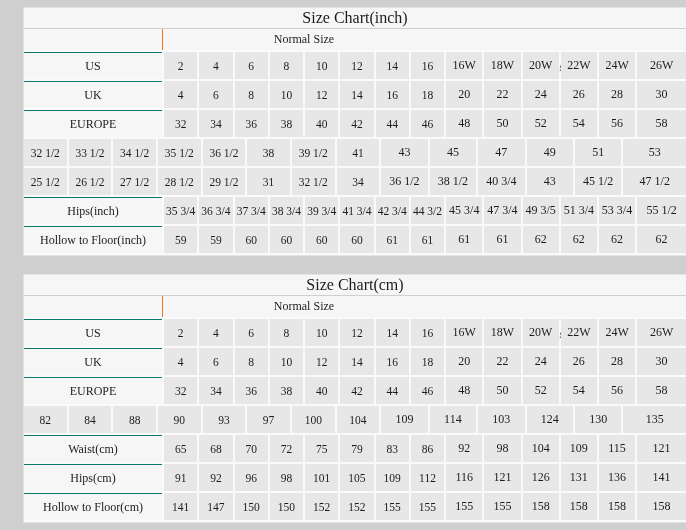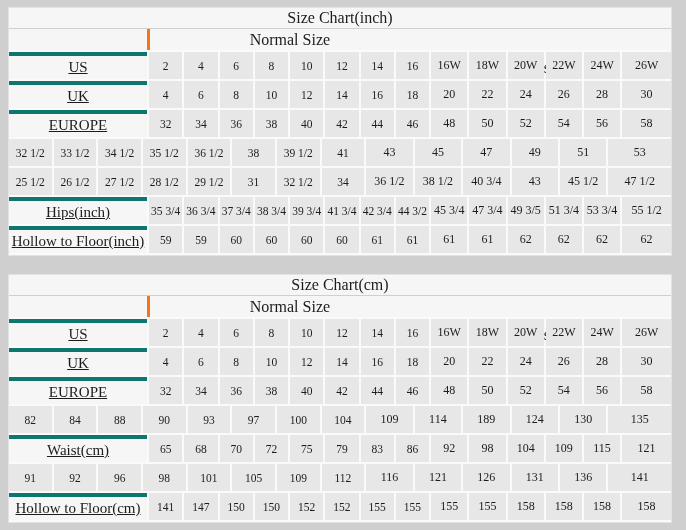--- a/index.html
+++ b/index.html
@@ -3,21 +3,21 @@
 <meta charset="utf-8">
 <style>
   html,body{margin:0;padding:0;}
   body{
     width:686px;height:530px;
     background:#cfcfcf;
     font-family:"Liberation Serif","DejaVu Serif",serif;
     color:#1c1c1c;
     overflow:hidden;
   }
-  .page{padding:8px 0 0 9px;}
+  .page{padding:8px 0 0 24px;}
   .size-table{
     width:662px;
     background:#fafafa;
     padding-bottom:2px;
     margin-bottom:20px;
     box-shadow:0 0 0 1px #e3e3e3;
   }
   .title-row{
     height:20px;line-height:20px;
     text-align:center;
@@ -26,38 +26,37 @@
     border-bottom:1px solid #cfcfcf;
   }
   .header-row{
     display:flex;
     height:21px;line-height:21px;
     background:#f6f6f6;
   }
   .label-spacer{width:138px;flex:0 0 138px;}
   .group{
     text-align:center;
-    font-size:16px;
-    border-left:3px solid #f97316;
+    font-size:12px;
+    border-left:1px solid #f97316;
   }
   .group-normal{flex:283;}
   .group-plus{flex:241;margin-top:28px;}
   .row{
     display:flex;
     height:27px;
     margin-top:2px;
   }
   .row-label{
     width:138px;flex:0 0 138px;
     margin-right:2px;
     background:#f6f6f6;
-    border-top:4px solid #0f766e;
+    border-top:1px solid #0f766e;
     display:flex;align-items:center;justify-content:center;
-    font-size:15px;
-    text-decoration:underline;
+    font-size:12px;
   }
   .cells{
     flex:1;
     display:flex;
     column-gap:2px;
   }
   .cell{
     flex:34 1 0;
     background:#e7e7e7;
     display:flex;align-items:center;justify-content:center;
@@ -448,21 +447,21 @@
               <div class="cell">97</div>
 
               <div class="cell">100</div>
 
               <div class="cell">104</div>
 
               <div class="cell">109</div>
 
               <div class="cell">114</div>
 
-              <div class="cell">189</div>
+              <div class="cell">103</div>
 
               <div class="cell">124</div>
 
               <div class="cell">130</div>
 
               <div class="cell">135</div>
             </div>
         </div>
 
         <div class="row">
@@ -493,20 +492,21 @@
 
               <div class="cell">109</div>
 
               <div class="cell">115</div>
 
               <div class="cell">121</div>
             </div>
         </div>
 
         <div class="row">
+          <div class="row-label">Hips(cm)</div>
           <div class="cells">
 
               <div class="cell">91</div>
 
               <div class="cell">92</div>
 
               <div class="cell">96</div>
 
               <div class="cell">98</div>
 

